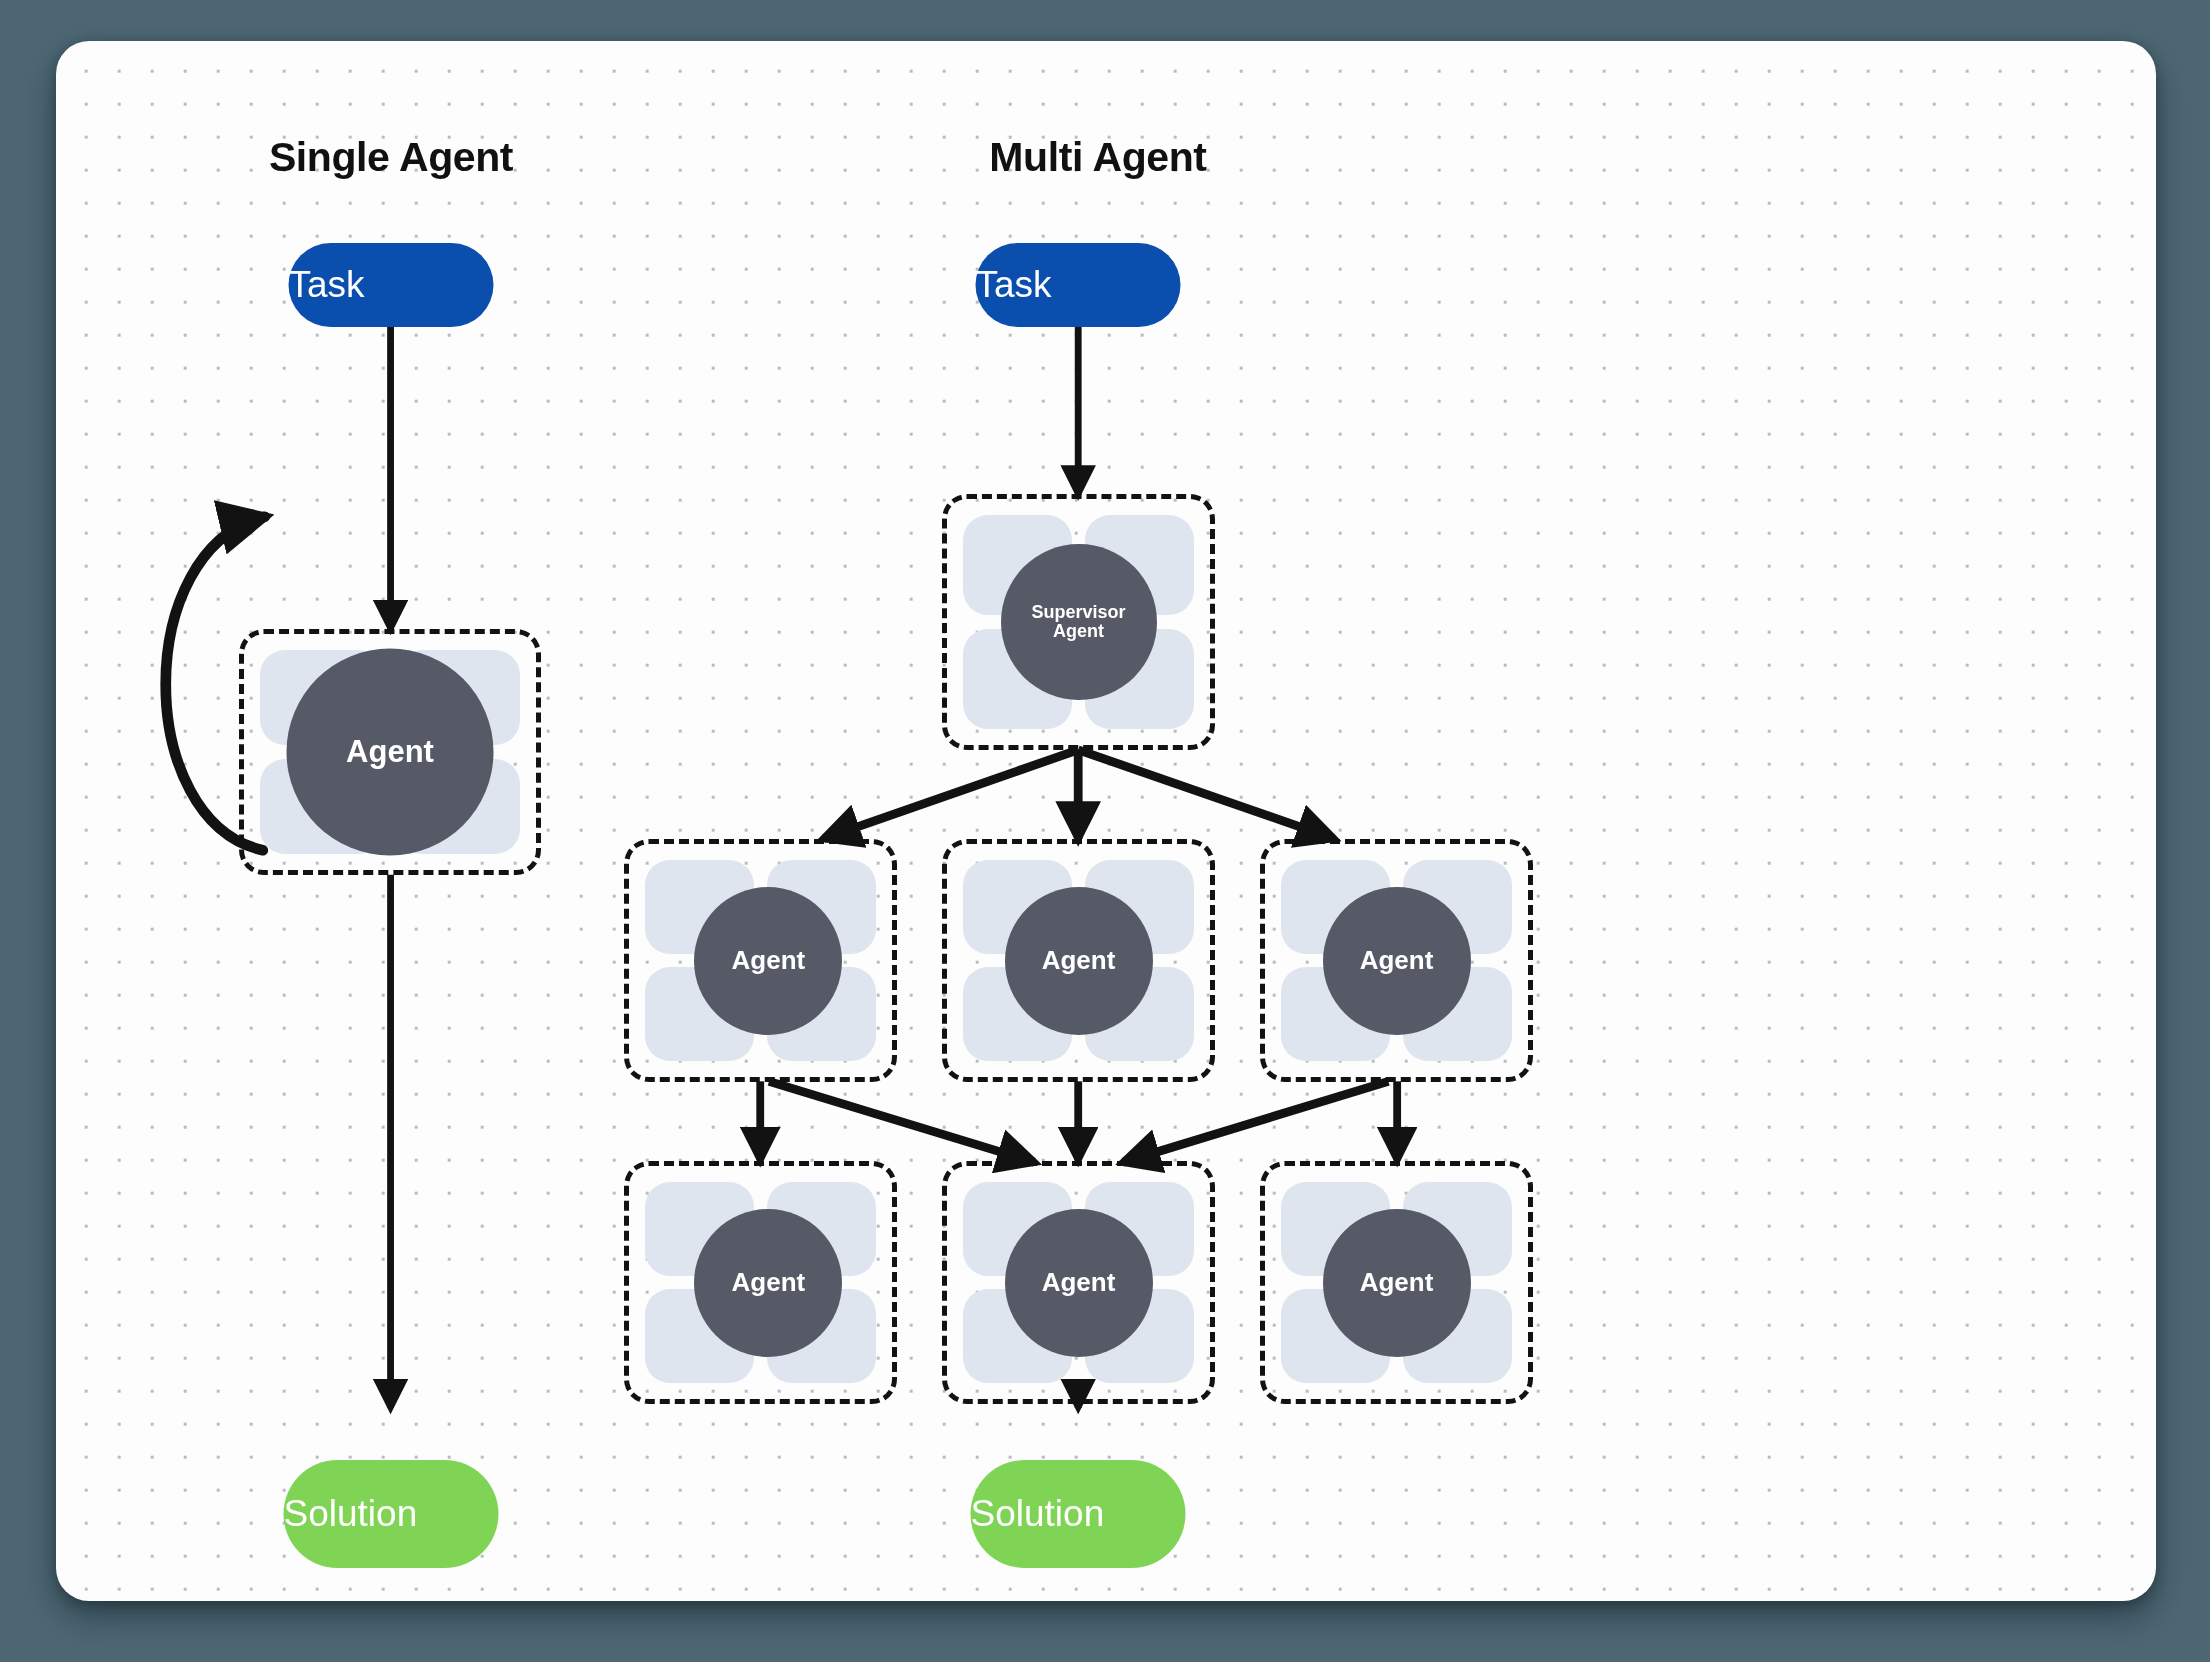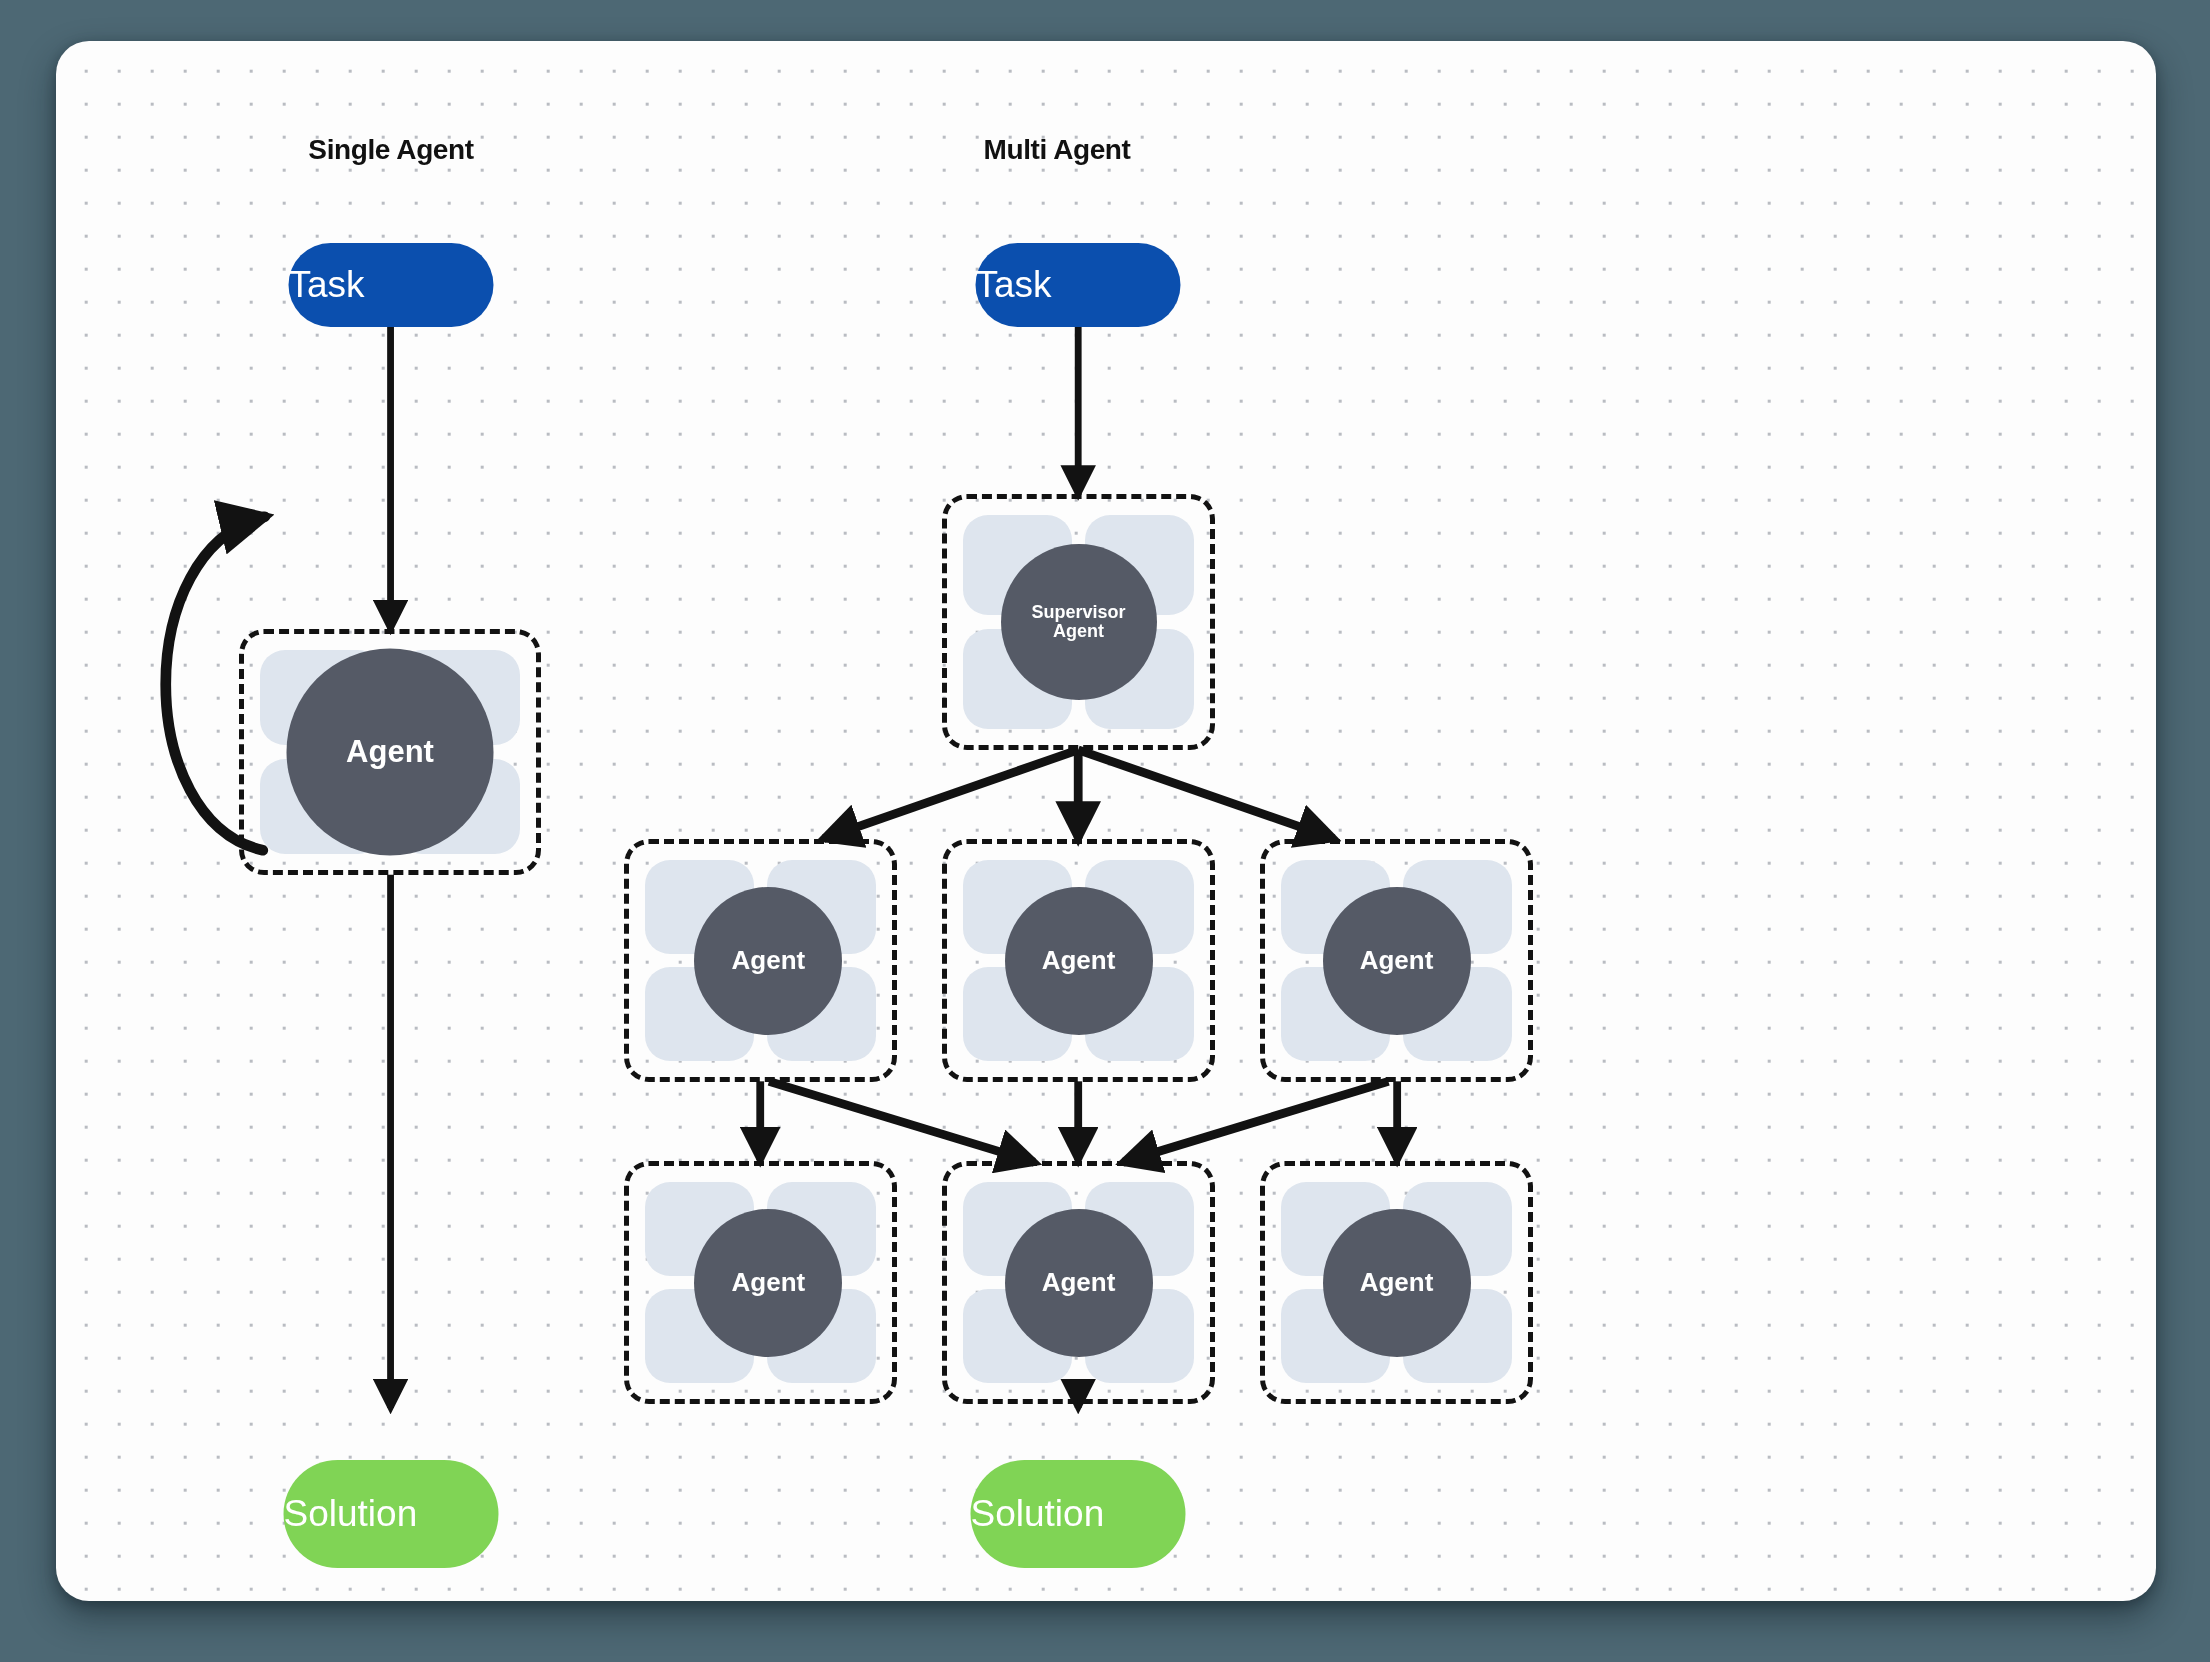--- a/index.html
+++ b/index.html
@@ -24,21 +24,21 @@
     background-image:
       radial-gradient(circle, #b9bcc2 1.6px, rgba(0,0,0,0) 1.9px);
     background-size: 33px 33px;
     background-position: 13.7px 13.7px;
     border-radius: 33px;
     box-shadow: 0 15.6px 35px rgba(12, 24, 32, 0.45),
                 0 3.9px 11.7px rgba(12, 24, 32, 0.30);
   }
   .col-title {
     position: absolute;
-    font-size: 28px;
+    font-size: 41px;
     font-weight: bold;
     color: #111111;
     letter-spacing: -0.4px;
     white-space: nowrap;
     text-align: left;
     transform: translateX(-50%);
   }
   
   .pill {
     position: absolute;
@@ -161,21 +161,21 @@
       </div>
       <div class="agent-circle" style="width:207px; height:207px; font-size:31px;">
         <span>Agent</span>
       </div>
     </div>
 
     <div class="pill solution" style="left:335px; top:1371px;">
       <span>Solution</span>
     </div>
 
-    <div class="col-title" style="left:1001px; top:93px;">Multi Agent</div>
+    <div class="col-title" style="left:1042px; top:93px;">Multi Agent</div>
 
     <div class="pill task" style="left:1022px; top:154px;">
       <span>Task</span>
     </div>
 
     <div class="agent-box" style="left:886px; top:453px; width:273px; height:256px;">
       <div class="agent-grid">
         <div class="agent-tile"></div>
         <div class="agent-tile"></div>
         <div class="agent-tile"></div>

